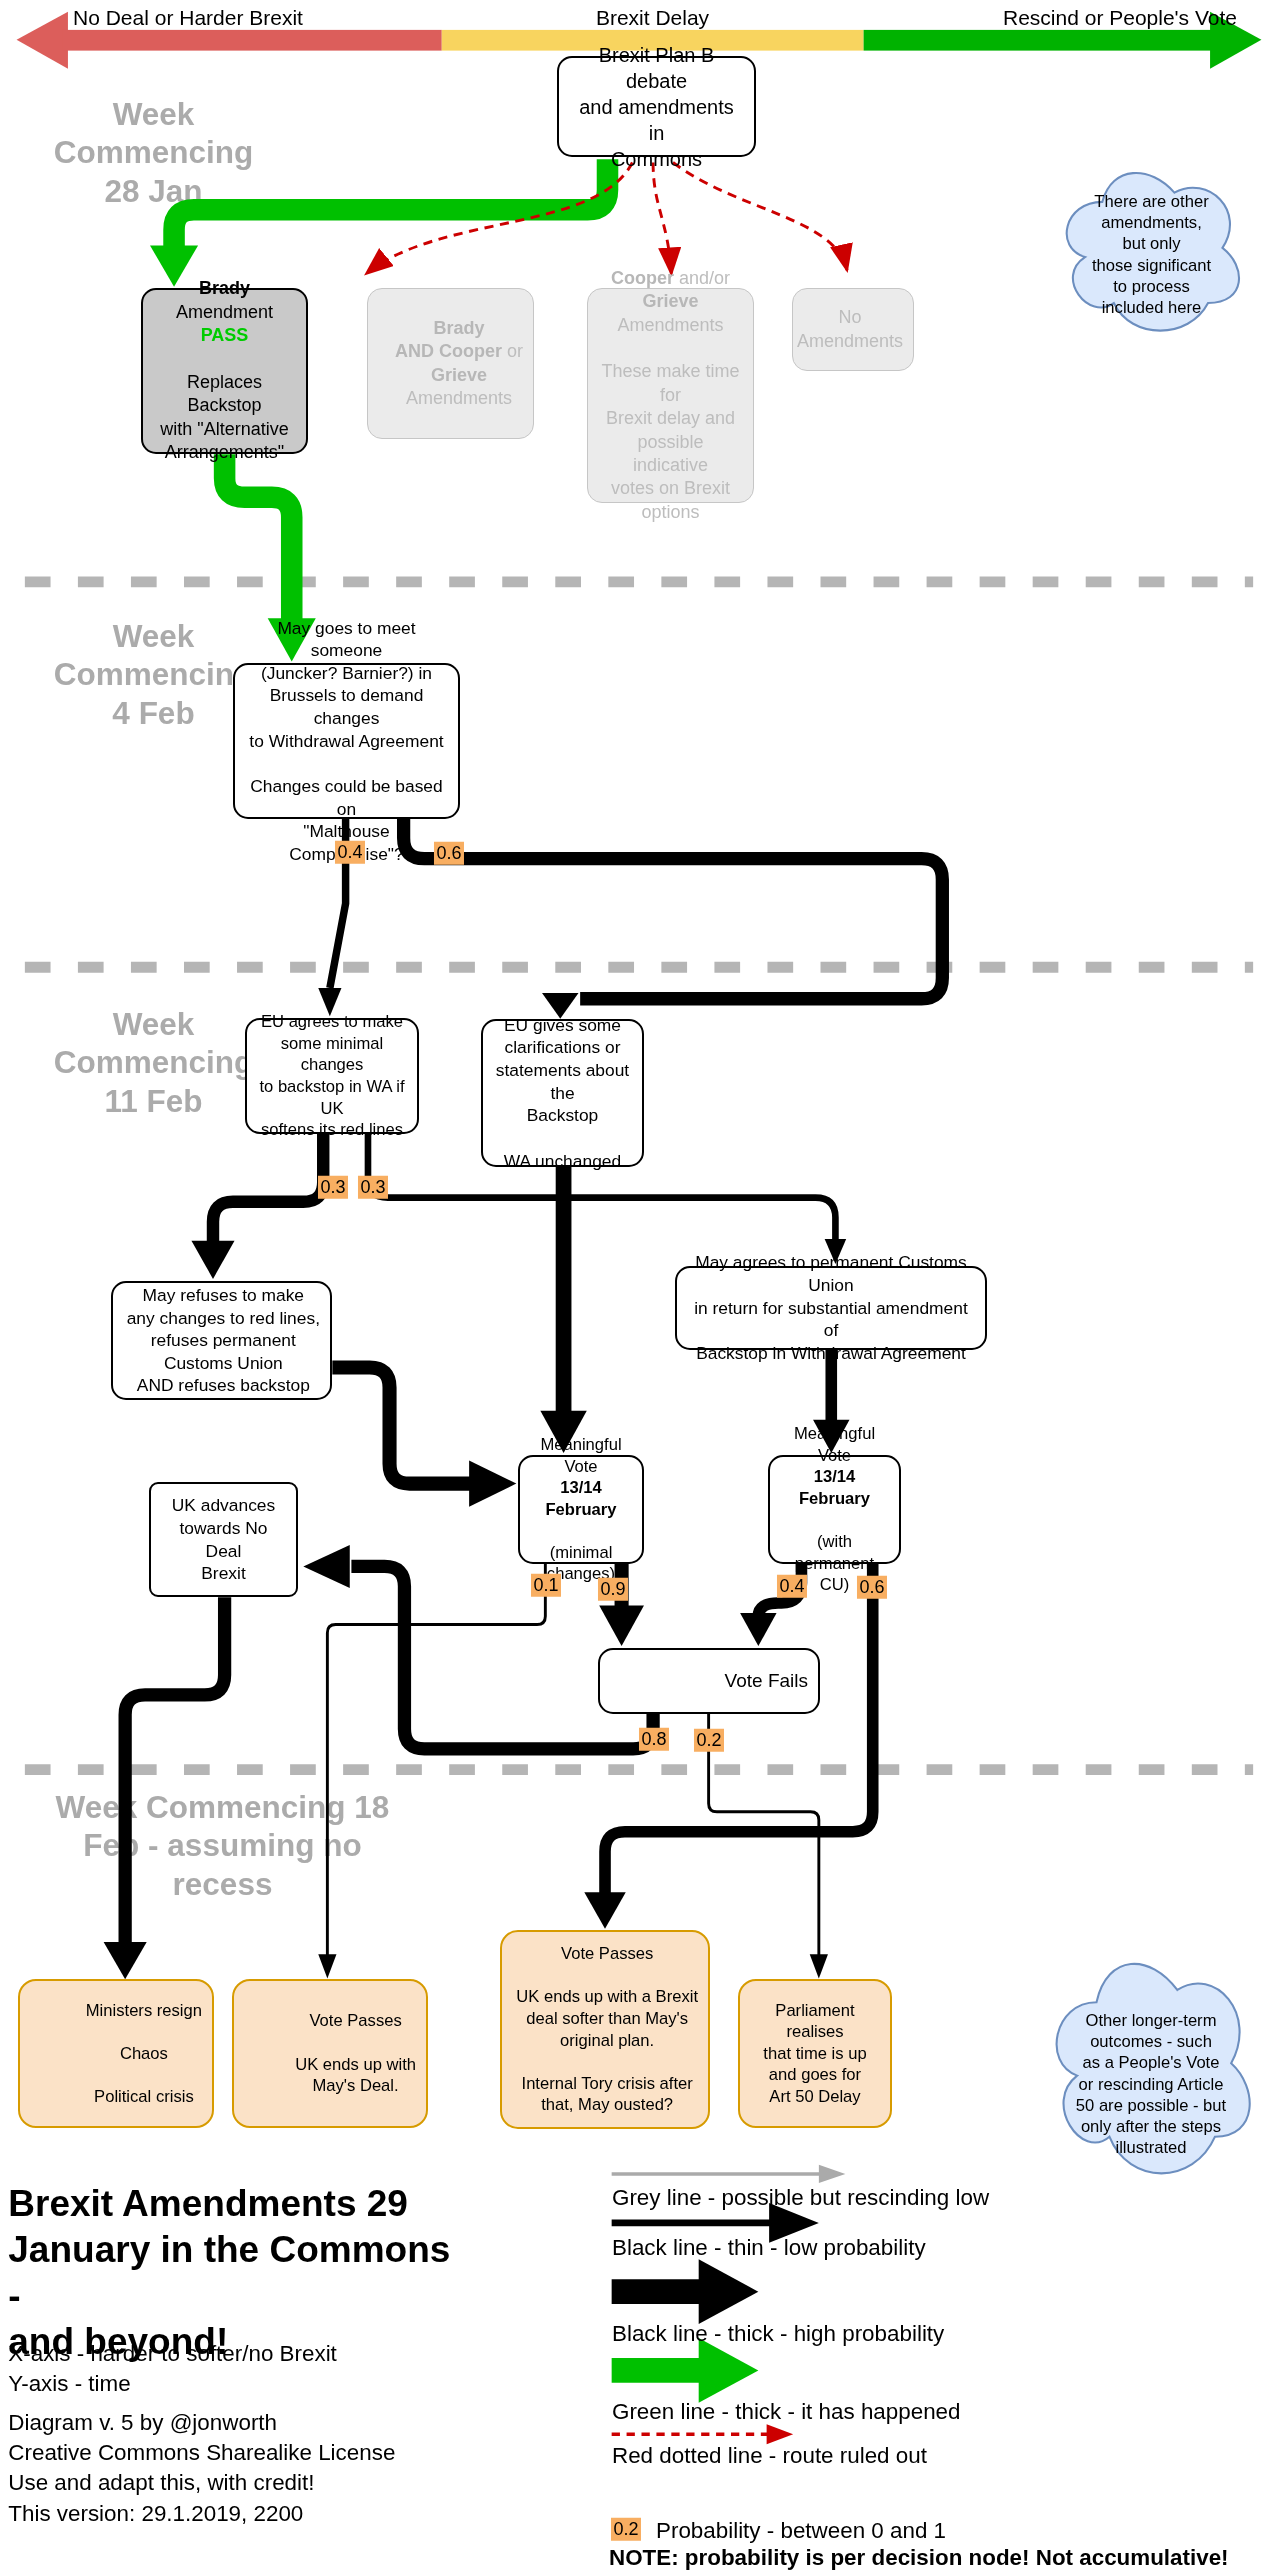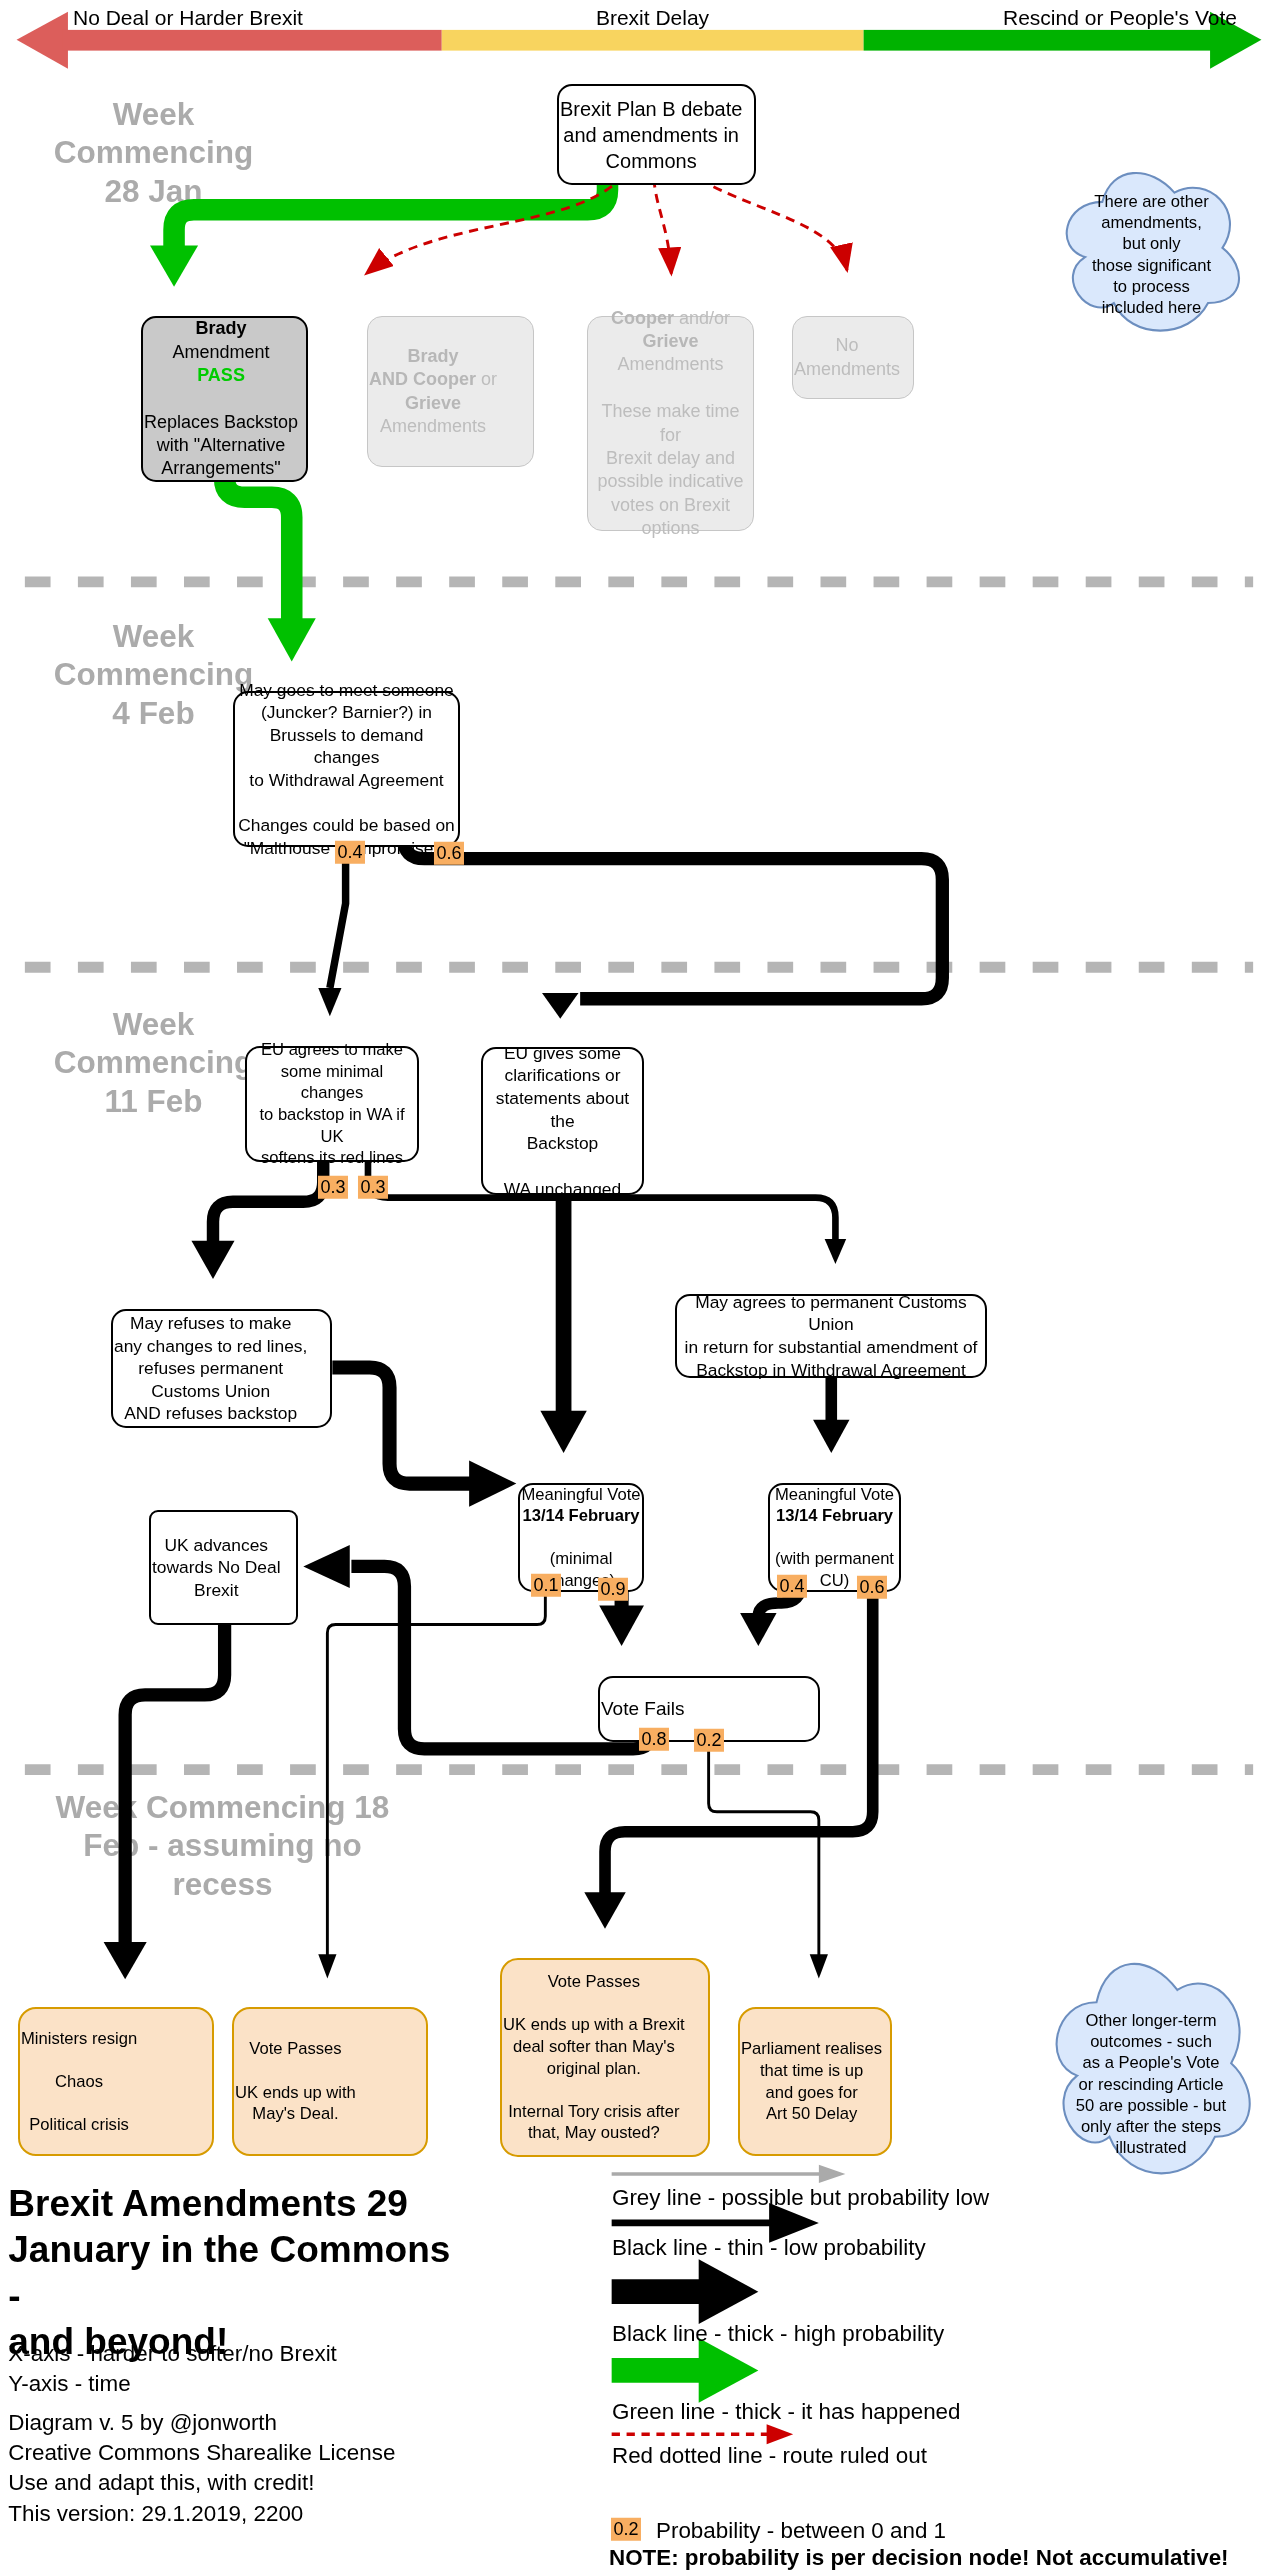--- a/index.html
+++ b/index.html
@@ -4,22 +4,22 @@
 <style>
   html,body{margin:0;padding:0;}
   body{width:1278px;height:2576px;position:relative;background:#fff;
        font-family:"Liberation Sans",sans-serif;overflow:hidden;}
   .pre{white-space:pre-line;}
   .b{font-weight:bold;}
   #flow{position:absolute;left:0;top:0;z-index:1;}
   .week{position:absolute;z-index:0;color:#ABABAB;font-weight:bold;font-size:31.5px;
         line-height:1.22;text-align:center;white-space:pre-line;}
   .node{position:absolute;z-index:2;box-sizing:border-box;display:flex;align-items:center;
-        justify-content:flex-start;text-align:center;background:#fff;border:2.5px solid #000;
-        border-radius:15px;font-size:17.4px;line-height:1.3;color:#000;padding:1px;margin-top:28px;}
+        justify-content:flex-end;text-align:center;background:#fff;border:2.5px solid #000;
+        border-radius:15px;font-size:17.4px;line-height:1.3;color:#000;padding:10px;}
   .ghost{background:#EBEBEB;border:1.7px solid #C6C6C6;color:#BDBDBD;font-size:18px;}
   .ghost .b{color:#B7B7B7;}
   .brady{background:#C9C9C9;font-size:18px;}
   .pass{color:#00CC00;font-weight:bold;}
   .orange{background:#FBE2C7;border:2.1px solid #D79B00;border-radius:18px;font-size:16.6px;}
   .cloudtxt{position:absolute;z-index:2;text-align:center;font-size:16.6px;line-height:1.28;
         white-space:pre-line;color:#000;}
   .prob{position:absolute;z-index:3;background:#F8AE61;color:#000;font-size:18px;
         padding:0 2.5px;transform:translate(-50%,-50%);line-height:1.25;}
   .axis-label{position:absolute;z-index:2;font-size:21px;color:#000;}
@@ -307,21 +307,21 @@
 <div class="footer title" style="left:8.3px;top:2181px;width:464px;">Brexit Amendments 29
 January in the Commons -
 and beyond!</div>
 <div class="footer" style="left:8.3px;top:2339px;width:464px;">X-axis - harder to softer/no Brexit
 Y-axis - time</div>
 <div class="footer" style="left:8.3px;top:2408px;width:464px;">Diagram v. 5 by @jonworth
 Creative Commons Sharealike License
 Use and adapt this, with credit!</div>
 <div class="footer" style="left:8.3px;top:2499px;width:464px;">This version: 29.1.2019, 2200</div>
 
-<div class="lgd" style="left:612px;top:2185px;">Grey line - possible but probability low</div>
+<div class="lgd" style="left:612px;top:2185px;">Grey line - possible but rescinding low</div>
 <div class="lgd" style="left:612px;top:2235px;">Black line - thin - low probability</div>
 <div class="lgd" style="left:612px;top:2321px;">Black line - thick - high probability</div>
 <div class="lgd" style="left:612px;top:2399px;">Green line - thick - it has happened</div>
 <div class="lgd" style="left:612px;top:2443px;">Red dotted line - route ruled out</div>
 <div class="prob" style="left:626px;top:2529px;">0.2</div>
 <div class="lgd" style="left:656px;top:2518px;">Probability - between 0 and 1</div>
 <div class="lgd b" style="left:609px;top:2545px;">NOTE: probability is per decision node! Not accumulative!</div>
 
 
 </body></html>

